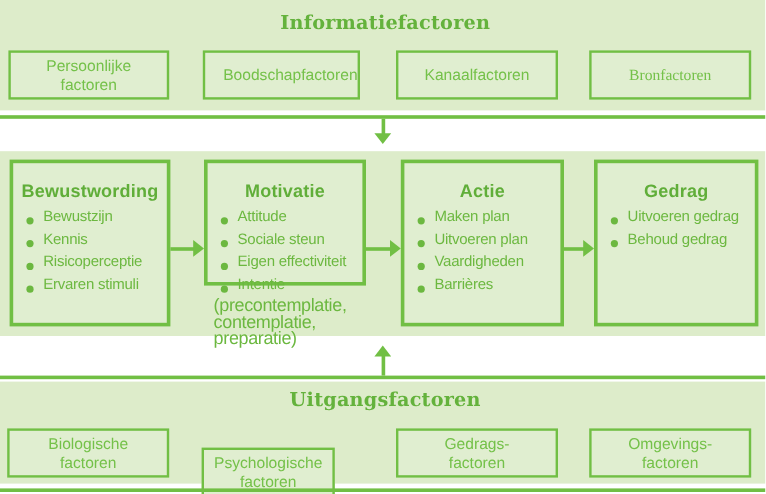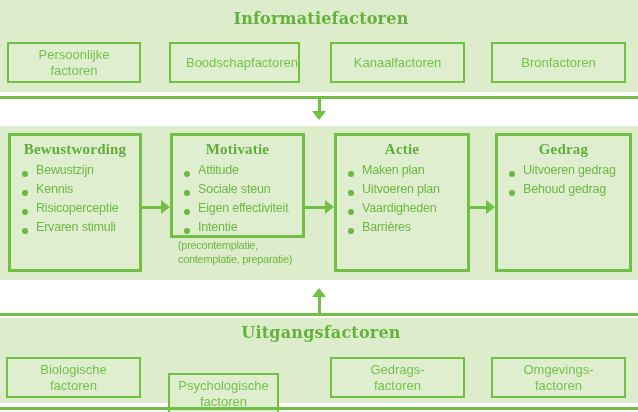--- a/index.html
+++ b/index.html
@@ -25,51 +25,51 @@
   .fbox{
     position:absolute;border:2px solid #71bf44;background:#e0eed0;
     display:flex;align-items:center;justify-content:center;text-align:center;
     color:#74c149;font-size:13px;line-height:16px;white-space:pre-line;
     box-sizing:border-box;
   }
   
   .tb1{left:7px;top:42px;width:134px;height:41px;}
   .tb2{left:169px;top:42px;width:131px;height:41px;justify-content:flex-end;}
   .tb3{left:330px;top:42px;width:135px;height:41px;}
-  .tb4{left:491px;top:42px;width:135px;height:41px;}
+  .tb4{left:491px;top:42px;width:135px;height:41px;font-family:Liberation Serif, serif;}
   
   .bb1{left:6px;top:357px;width:135px;height:41px;}
   .bb2{left:168px;top:373px;width:111px;height:41px;}
   .bb3{left:330px;top:357px;width:135px;height:41px;}
   .bb4{left:491px;top:357px;width:135px;height:41px;}
   
   .pbox{
     position:absolute;border:3px solid #71bf44;background:#e0eed0;
     box-sizing:border-box;padding:5px 5px 0 5px;color:#6cb840;
   }
   .pb1{left:8px;top:133px;width:134px;height:139px;}
   .pb2{left:170px;top:133px;width:135px;height:105px;}
   .pb3{left:334px;top:133px;width:136px;height:139px;}
   .pb4{left:495px;top:133px;width:137px;height:139px;}
   .pbox h3{
-    margin:0 0 3px 0;text-align:center;
-    font-family:Liberation Serif, serif;font-weight:bold;font-size:15px;
+    margin:10px 0 3px 0;text-align:center;
+    font-family:Liberation Sans, sans-serif;font-weight:bold;font-size:15px;
     color:#60ae39;letter-spacing:0.2px;
   }
   .pbox ul{list-style:none;margin:0;padding:0 0 0 6px;}
   .pbox li{
     display:flex;align-items:center;gap:8px;
     font-size:12.5px;line-height:19px;letter-spacing:-0.2px;
   }
   .dot{
     width:6px;height:6px;border-radius:50%;background:#6cb840;
     flex:0 0 6px;margin-top:6px;
   }
   .note{
-    font-size:11px;line-height:14px;white-space:pre-line;
+    font-size:15px;line-height:14px;white-space:pre-line;
     margin:1px 0 0 0;letter-spacing:-0.3px;
   }
   
   .stem-h{position:absolute;height:3px;background:#71bf44;}
   .stem-v{position:absolute;width:3px;background:#71bf44;}
   .head-right{
     position:absolute;width:0;height:0;
     border-top:7px solid transparent;border-bottom:7px solid transparent;
     border-left:9px solid #71bf44;
   }

